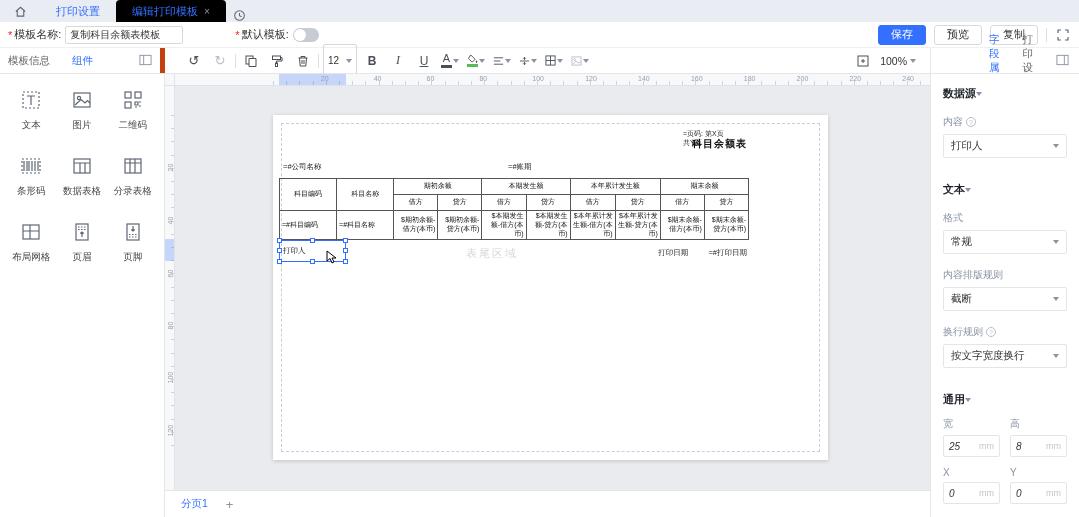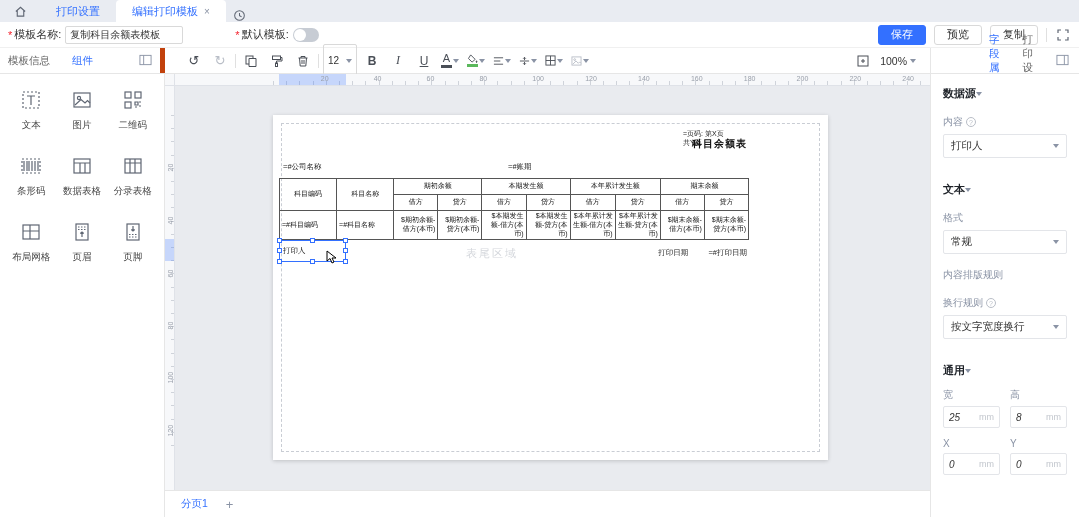--- a/index.html
+++ b/index.html
@@ -3,21 +3,21 @@
 <meta charset="utf-8">
 <style>
   * { margin:0; padding:0; box-sizing:border-box; }
   html,body { width:1079px; height:517px; overflow:hidden; }
   body { font-family:"Liberation Sans","DejaVu Sans",sans-serif; font-size:11px; color:#333; background:#fff; position:relative; }
 
   
   .topbar { position:absolute; left:0; top:0; width:1079px; height:22px; background:#e9ecf2; display:flex; align-items:flex-end; }
   .home-btn { width:40px; height:22px; display:flex; align-items:center; justify-content:center; color:#5f6673; }
   .top-tab { height:22px; padding:0 16px; display:flex; align-items:center; gap:6px; font-size:11px; color:#3370ff; cursor:pointer; }
-  .top-tab.active { background:#ffffff; border-radius:4px 4px 0 0; }
+  .top-tab.active { background:#000000; border-radius:4px 4px 0 0; }
   .tab-close { color:#8a93a5; font-size:10px; }
   .history-btn { width:28px; display:flex; align-items:center; justify-content:center; color:#5f6673; }
 
   
   .hrow { position:absolute; left:0; top:22px; width:1079px; height:26px; background:#fff; display:flex; align-items:center; padding:0 8px; border-bottom:1px solid #f0f0f0; }
   .req { color:#f5222d; margin-right:2px; }
   .flabel { font-size:11px; color:#333; }
   .tname-input { width:118px; height:18px; margin-left:4px; border:1px solid #d9d9d9; border-radius:2px; font-size:10px; padding:0 4px; color:#333; font-family:inherit; }
   .def-group { margin-left:52px; display:flex; align-items:center; }
   .toggle { width:26px; height:14px; background:#c7ccd4; border-radius:7px; margin-left:4px; position:relative; cursor:pointer; }
@@ -505,20 +505,24 @@
   <div class="prop-label">
       <span>格式</span>
     </div>
   <div class="select">
     <span>常规</span>
       <i class="caret"></i>
   </div>
   <div class="prop-label">
       <span>内容排版规则</span>
     </div>
+  <div class="select">
+    <span>截断</span>
+      <i class="caret"></i>
+  </div>
   <div class="prop-label">
     <span>换行规则</span>
     <span class="info-ico">?</span>
   </div>
   <div class="select">
     <span>按文字宽度换行</span>
       <i class="caret"></i>
   </div>
 
   <div class="sec-title gap-lg">

